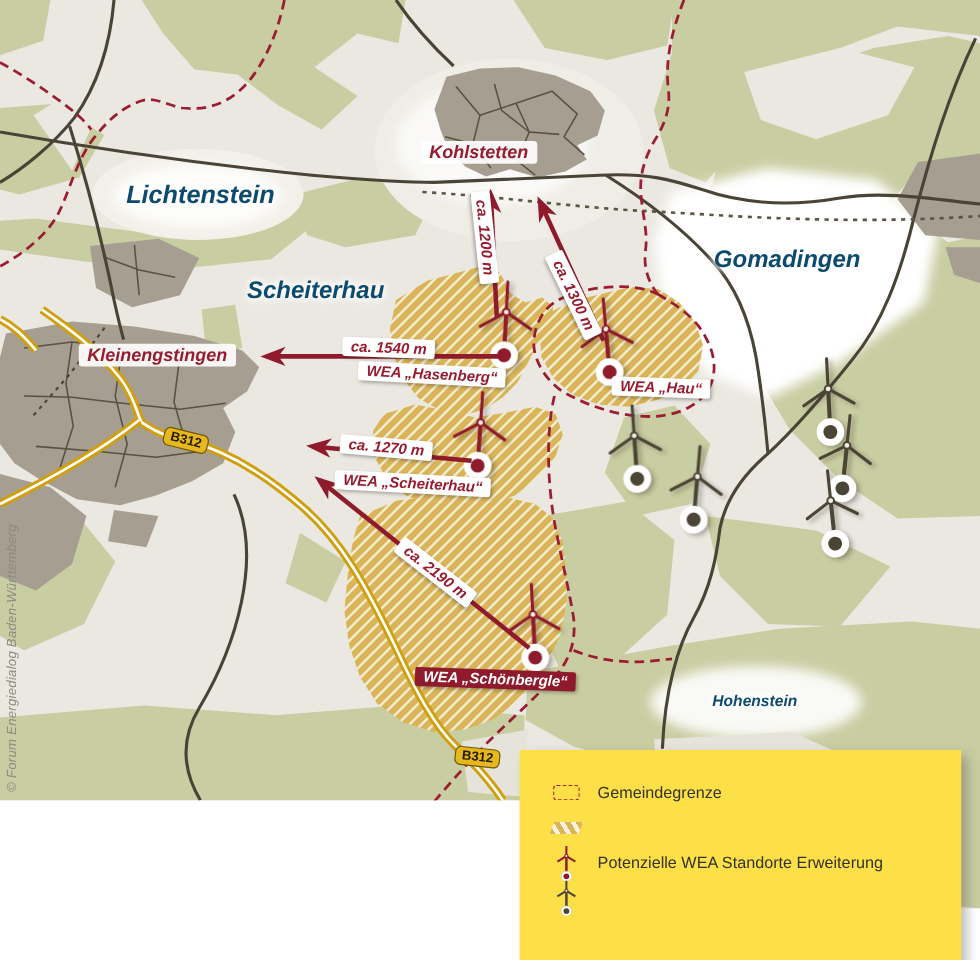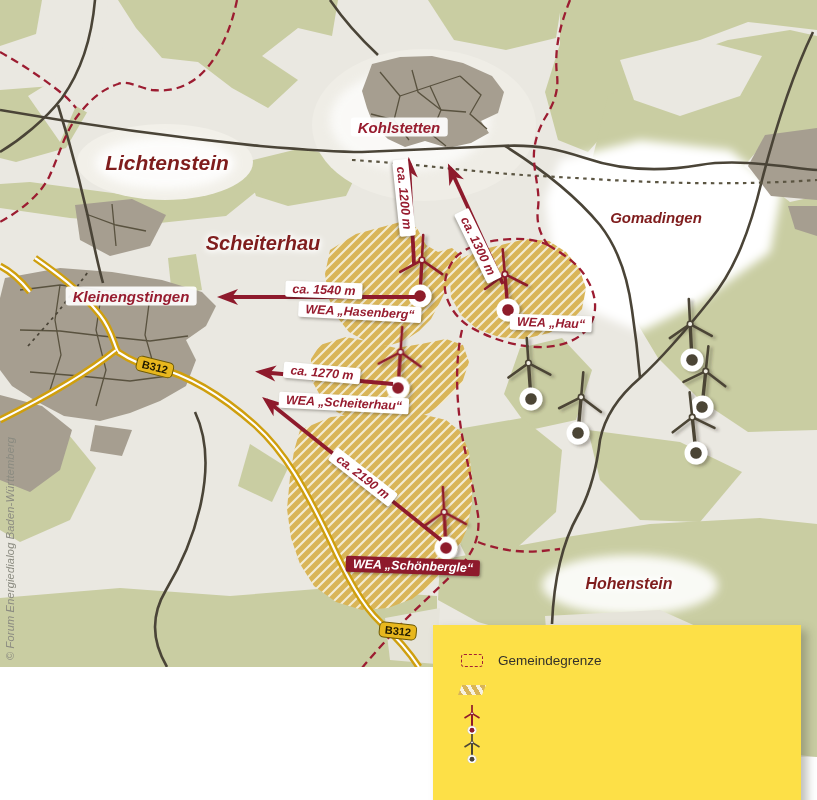--- a/index.html
+++ b/index.html
@@ -1,21 +1,21 @@
 <!DOCTYPE html>
 <html><head>
 <meta charset="utf-8">
 <style>
   html,body{margin:0;padding:0;background:#fff;}
   .page{position:relative;width:817px;height:800px;background:#fff;overflow:hidden;
         font-family:"Liberation Sans",sans-serif;}
   .map-svg{position:absolute;left:0;top:0;}
   
   .lbl{position:absolute;white-space:nowrap;transform:translate(-50%,-50%);}
-  .muni{font-style:italic;font-weight:bold;font-size:21px;color:#7f1d1d;
+  .muni{font-style:italic;font-weight:bold;font-size:21px;color:#0c4a6e;
         text-shadow:0 0 4px #fff,0 0 7px #fff,0 0 10px #fff;}
   .village{font-style:italic;font-weight:bold;font-size:15px;color:#971c2f;
         background:rgba(255,255,255,.92);padding:1px 7px;border-radius:3px;}
   .pill{font-style:italic;font-weight:bold;font-size:12.5px;color:#971c2f;
         background:#fff;padding:1px 7px;border-radius:2px;
         box-shadow:1.5px 1.5px 3px rgba(40,35,25,.35);}
   .pill.dark{background:#8e1a2c;color:#fff;}
   .badge{font-weight:bold;font-size:11px;color:#201a00;background:#e7b71e;
         border:1.6px solid #6e5a05;border-radius:5px;padding:0px 5px;line-height:14px;}
   .copyright{position:absolute;left:4px;top:660px;transform:rotate(-90deg);
@@ -204,22 +204,22 @@
     <line x1="414" y1="264" x2="409" y2="162" marker-end="url(#ah)"></line>
     <line x1="503" y1="284" x2="450" y2="168" marker-end="url(#ah)"></line>
   </g>
 
   <rect x="0" y="667" width="434" height="133" fill="#fff"></rect>
   <rect x="434" y="757" width="383" height="43" fill="#fff"></rect>
 </svg>
 
 <div class="lbl muni" style="left:167px;top:163px;">Lichtenstein</div>
 <div class="lbl muni" style="left:263px;top:243px;font-size:20px;">Scheiterhau</div>
-<div class="lbl muni" style="left:656px;top:217px;font-size:15px;">Gomadingen</div>
-<div class="lbl muni" style="left:629px;top:584px;font-size:16px;">Hohenstein</div>
+<div class="lbl muni" style="left:656px;top:217px;font-size:20px;">Gomadingen</div>
+<div class="lbl muni" style="left:629px;top:584px;font-size:13px;">Hohenstein</div>
 
 <div class="lbl village" style="left:399px;top:127px;">Kohlstetten</div>
 <div class="lbl village" style="left:131px;top:296px;">Kleinengstingen</div>
 
 <div class="lbl pill" style="left:360px;top:312px;transform:translate(-50%,-50%) rotate(3deg);">WEA „Hasenberg“</div>
 <div class="lbl pill" style="left:551px;top:323px;transform:translate(-50%,-50%) rotate(2deg);">WEA „Hau“</div>
 <div class="lbl pill" style="left:344px;top:403px;transform:translate(-50%,-50%) rotate(3deg);">WEA „Scheiterhau“</div>
 <div class="lbl pill dark" style="left:413px;top:566px;transform:translate(-50%,-50%) rotate(2deg);">WEA „Schönbergle“</div>
 
 <div class="lbl pill" style="left:404px;top:198px;transform:translate(-50%,-50%) rotate(84deg);">ca. 1200 m</div>
@@ -251,20 +251,21 @@
         <svg width="24" height="30" viewBox="-12 -26 24 32" style="color:#8e1a2c">
           <line x1="0" y1="2" x2="0" y2="-16" stroke="currentColor" stroke-width="2.2"></line>
           <line x1="0" y1="-16" x2="0" y2="-25" stroke="currentColor" stroke-width="1.8"></line>
           <line x1="0" y1="-16" x2="-8" y2="-11" stroke="currentColor" stroke-width="1.8"></line>
           <line x1="0" y1="-16" x2="8" y2="-11" stroke="currentColor" stroke-width="1.8"></line>
           <circle cx="0" cy="-16" r="1.4" fill="#fff" stroke="currentColor" stroke-width="1"></circle>
           <circle cx="0" cy="2" r="4.6" fill="#fff" stroke="#ccc" stroke-width=".6"></circle>
           <circle cx="0" cy="2" r="2.6" fill="currentColor"></circle>
         </svg>
       </span>
+      <span class="legend-label">Potenzielle WEA Standorte Erweiterung</span>
     </div>
     <div class="legend-row">
       <span class="legend-icon">
         <svg width="24" height="30" viewBox="-12 -26 24 32" style="color:#4c4536">
           <line x1="0" y1="2" x2="0" y2="-16" stroke="currentColor" stroke-width="2.2"></line>
           <line x1="0" y1="-16" x2="0" y2="-25" stroke="currentColor" stroke-width="1.8"></line>
           <line x1="0" y1="-16" x2="-8" y2="-11" stroke="currentColor" stroke-width="1.8"></line>
           <line x1="0" y1="-16" x2="8" y2="-11" stroke="currentColor" stroke-width="1.8"></line>
           <circle cx="0" cy="-16" r="1.4" fill="#fff" stroke="currentColor" stroke-width="1"></circle>
           <circle cx="0" cy="2" r="4.6" fill="#fff" stroke="#ccc" stroke-width=".6"></circle>

